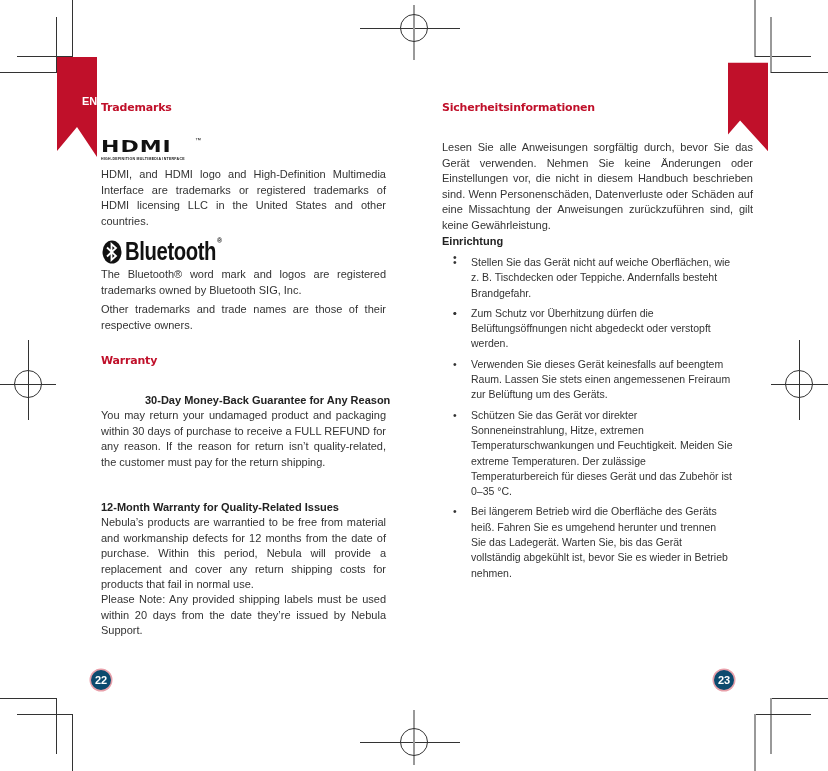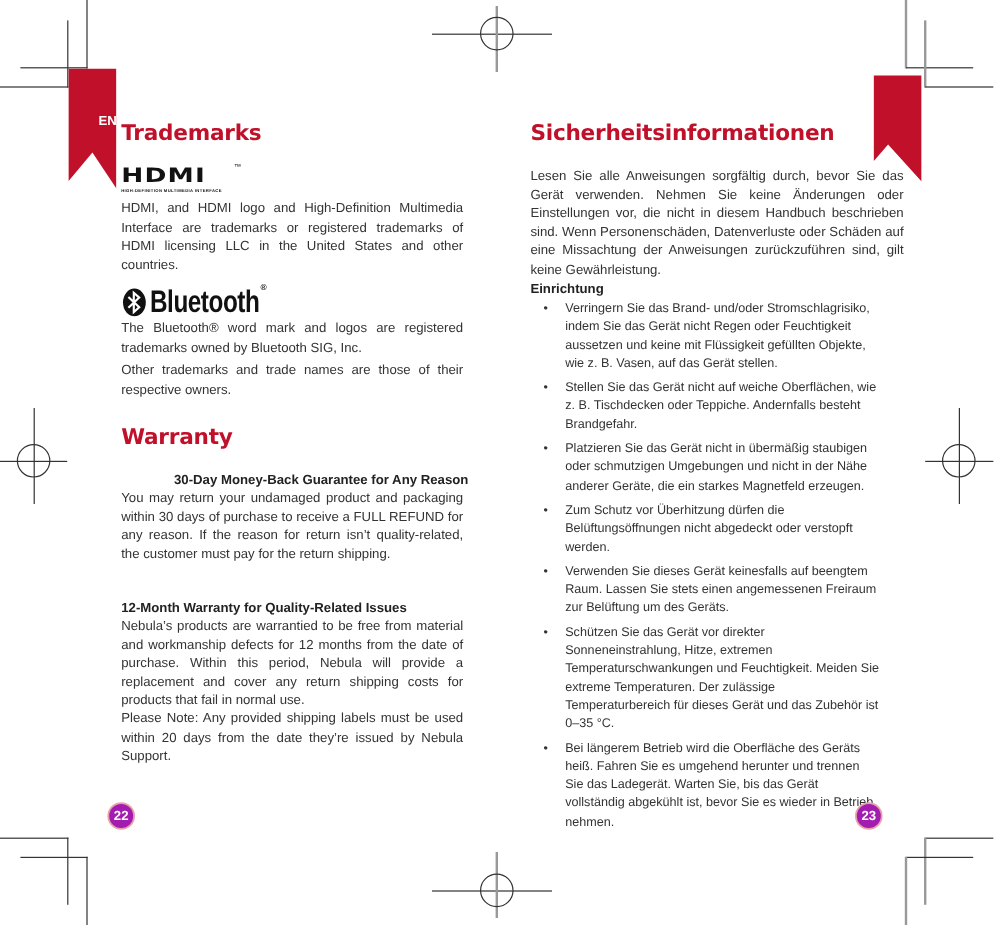--- a/index.html
+++ b/index.html
@@ -4,27 +4,27 @@
 <style>
   html, body { margin:0; padding:0; background:#fff; }
   body { width:828px; height:771px; position:relative; overflow:hidden;
          font-family:"Liberation Sans", sans-serif; color:#333; }
   .abs { position:absolute; }
   .line { position:absolute; background:#333; }
   .gline { position:absolute; background:#999; }
   .reg { position:absolute; width:28px; height:28px; border:1px solid #333; border-radius:50%; box-sizing:border-box; }
   .ribbon { position:absolute; width:40px; height:100px; }
   .ribbon-label { position:absolute; color:#fff; font-weight:bold; font-size:11px; font-family:"Liberation Sans", sans-serif; }
-  h1.sec { position:absolute; margin:0; color:#c0102a; font-weight:bold; font-size:18px; font-family:"DejaVu Sans", sans-serif; letter-spacing:-0.2px; }
+  h1.sec { position:absolute; margin:0; color:#c0102a; font-weight:bold; font-size:11px; font-family:"DejaVu Sans", sans-serif; letter-spacing:-0.2px; }
   .para { position:absolute; margin:0; font-size:11px; line-height:15.6px; color:#333; text-align:justify; font-family:"Liberation Sans", sans-serif; }
   .sub { position:absolute; margin:0; font-size:11px; font-weight:bold; color:#222; font-family:"Liberation Sans", sans-serif; }
   ul.bul { position:absolute; margin:0; padding:0; list-style:none; font-size:10.5px; line-height:15.3px; color:#333; }
   ul.bul li { position:relative; padding-left:29px; margin-bottom:5px; }
   ul.bul li .dot { position:absolute; left:11px; top:0; }
-  .pagenum { position:absolute; width:20px; height:20px; border-radius:50%; background:#a21caf; color:#fff; font-weight:bold; font-size:11px; text-align:center; line-height:20px; box-shadow:0 0 0 1.5px #e8a0aa; }
+  .pagenum { position:absolute; width:20px; height:20px; border-radius:50%; background:#0c4a6e; color:#fff; font-weight:bold; font-size:11px; text-align:center; line-height:20px; box-shadow:0 0 0 1.5px #e8a0aa; }
   .hdmi { position:absolute; font-family:"DejaVu Sans", sans-serif; font-weight:bold; font-size:22px; letter-spacing:1px; color:#111; transform:scaleY(0.75); transform-origin:top left; }
   .hdmi-sub { position:absolute; font-size:3.5px; letter-spacing:0.3px; color:#111; font-weight:bold; }
   .bt-word { position:absolute; font-family:"Liberation Sans", sans-serif; font-weight:bold; font-size:26px; color:#111; transform:scaleX(0.78); transform-origin:top left; letter-spacing:-0.5px; }
 </style>
 </head>
 <body>
 
 <div>
 
   <div class="line" style="left:72px;top:0;width:1px;height:57px;"></div>
@@ -110,23 +110,23 @@
   </svg>
   <span class="ribbon-label" style="left:734px;top:94px;padding-left:36px;">DE</span>
 
   <h1 class="sec" style="left:442px;top:101px;text-align:center;">Sicherheitsinformationen</h1>
 
   <p class="para" style="left:442px;top:140px;width:311px;">Lesen Sie alle Anweisungen sorgfältig durch, bevor Sie das Gerät verwenden. Nehmen Sie keine Änderungen oder Einstellungen vor, die nicht in diesem Handbuch beschrieben sind. Wenn Personenschäden, Datenverluste oder Schäden auf eine Missachtung der Anweisungen zurückzuführen sind, gilt keine Gewährleistung.</p>
 
   <p class="sub" style="left:442px;top:235px;">Einrichtung</p>
 
   <ul class="bul" style="left:442px;top:250px;width:292px;">
-    <li><span class="dot">•</span><span>Verringern Sie das Brand- und/oder Stromschlagrisiko, indem Sie das Gerät nicht Regen oder Feuchtigkeit aussetzen und keine mit Flüssigkeit gefüllten Objekte, wie z. B. Vasen, auf das Gerät stellen.</span></li>
+    <li><span class="dot">•</span></li>
     <li><span class="dot">•</span><span>Stellen Sie das Gerät nicht auf weiche Oberflächen, wie z. B. Tischdecken oder Teppiche. Andernfalls besteht Brandgefahr.</span></li>
-    <li><span class="dot">•</span><span>Platzieren Sie das Gerät nicht in übermäßig staubigen oder schmutzigen Umgebungen und nicht in der Nähe anderer Geräte, die ein starkes Magnetfeld erzeugen.</span></li>
+    <li><span class="dot">•</span></li>
     <li><span class="dot">•</span><span>Zum Schutz vor Überhitzung dürfen die Belüftungsöffnungen nicht abgedeckt oder verstopft werden.</span></li>
     <li><span class="dot">•</span><span>Verwenden Sie dieses Gerät keinesfalls auf beengtem Raum. Lassen Sie stets einen angemessenen Freiraum zur Belüftung um des Geräts.</span></li>
     <li><span class="dot">•</span><span>Schützen Sie das Gerät vor direkter Sonneneinstrahlung, Hitze, extremen Temperaturschwankungen und Feuchtigkeit. Meiden Sie extreme Temperaturen. Der zulässige Temperaturbereich für dieses Gerät und das Zubehör ist 0–35 °C.</span></li>
     <li><span class="dot">•</span><span>Bei längerem Betrieb wird die Oberfläche des Geräts heiß. Fahren Sie es umgehend herunter und trennen Sie das Ladegerät.  Warten Sie, bis das Gerät vollständig abgekühlt ist, bevor Sie es wieder in Betrieb nehmen.</span></li>
   </ul>
 
   <div class="pagenum" style="left:714px;top:670px;">23</div>
 </div>
 
 </body></html>

